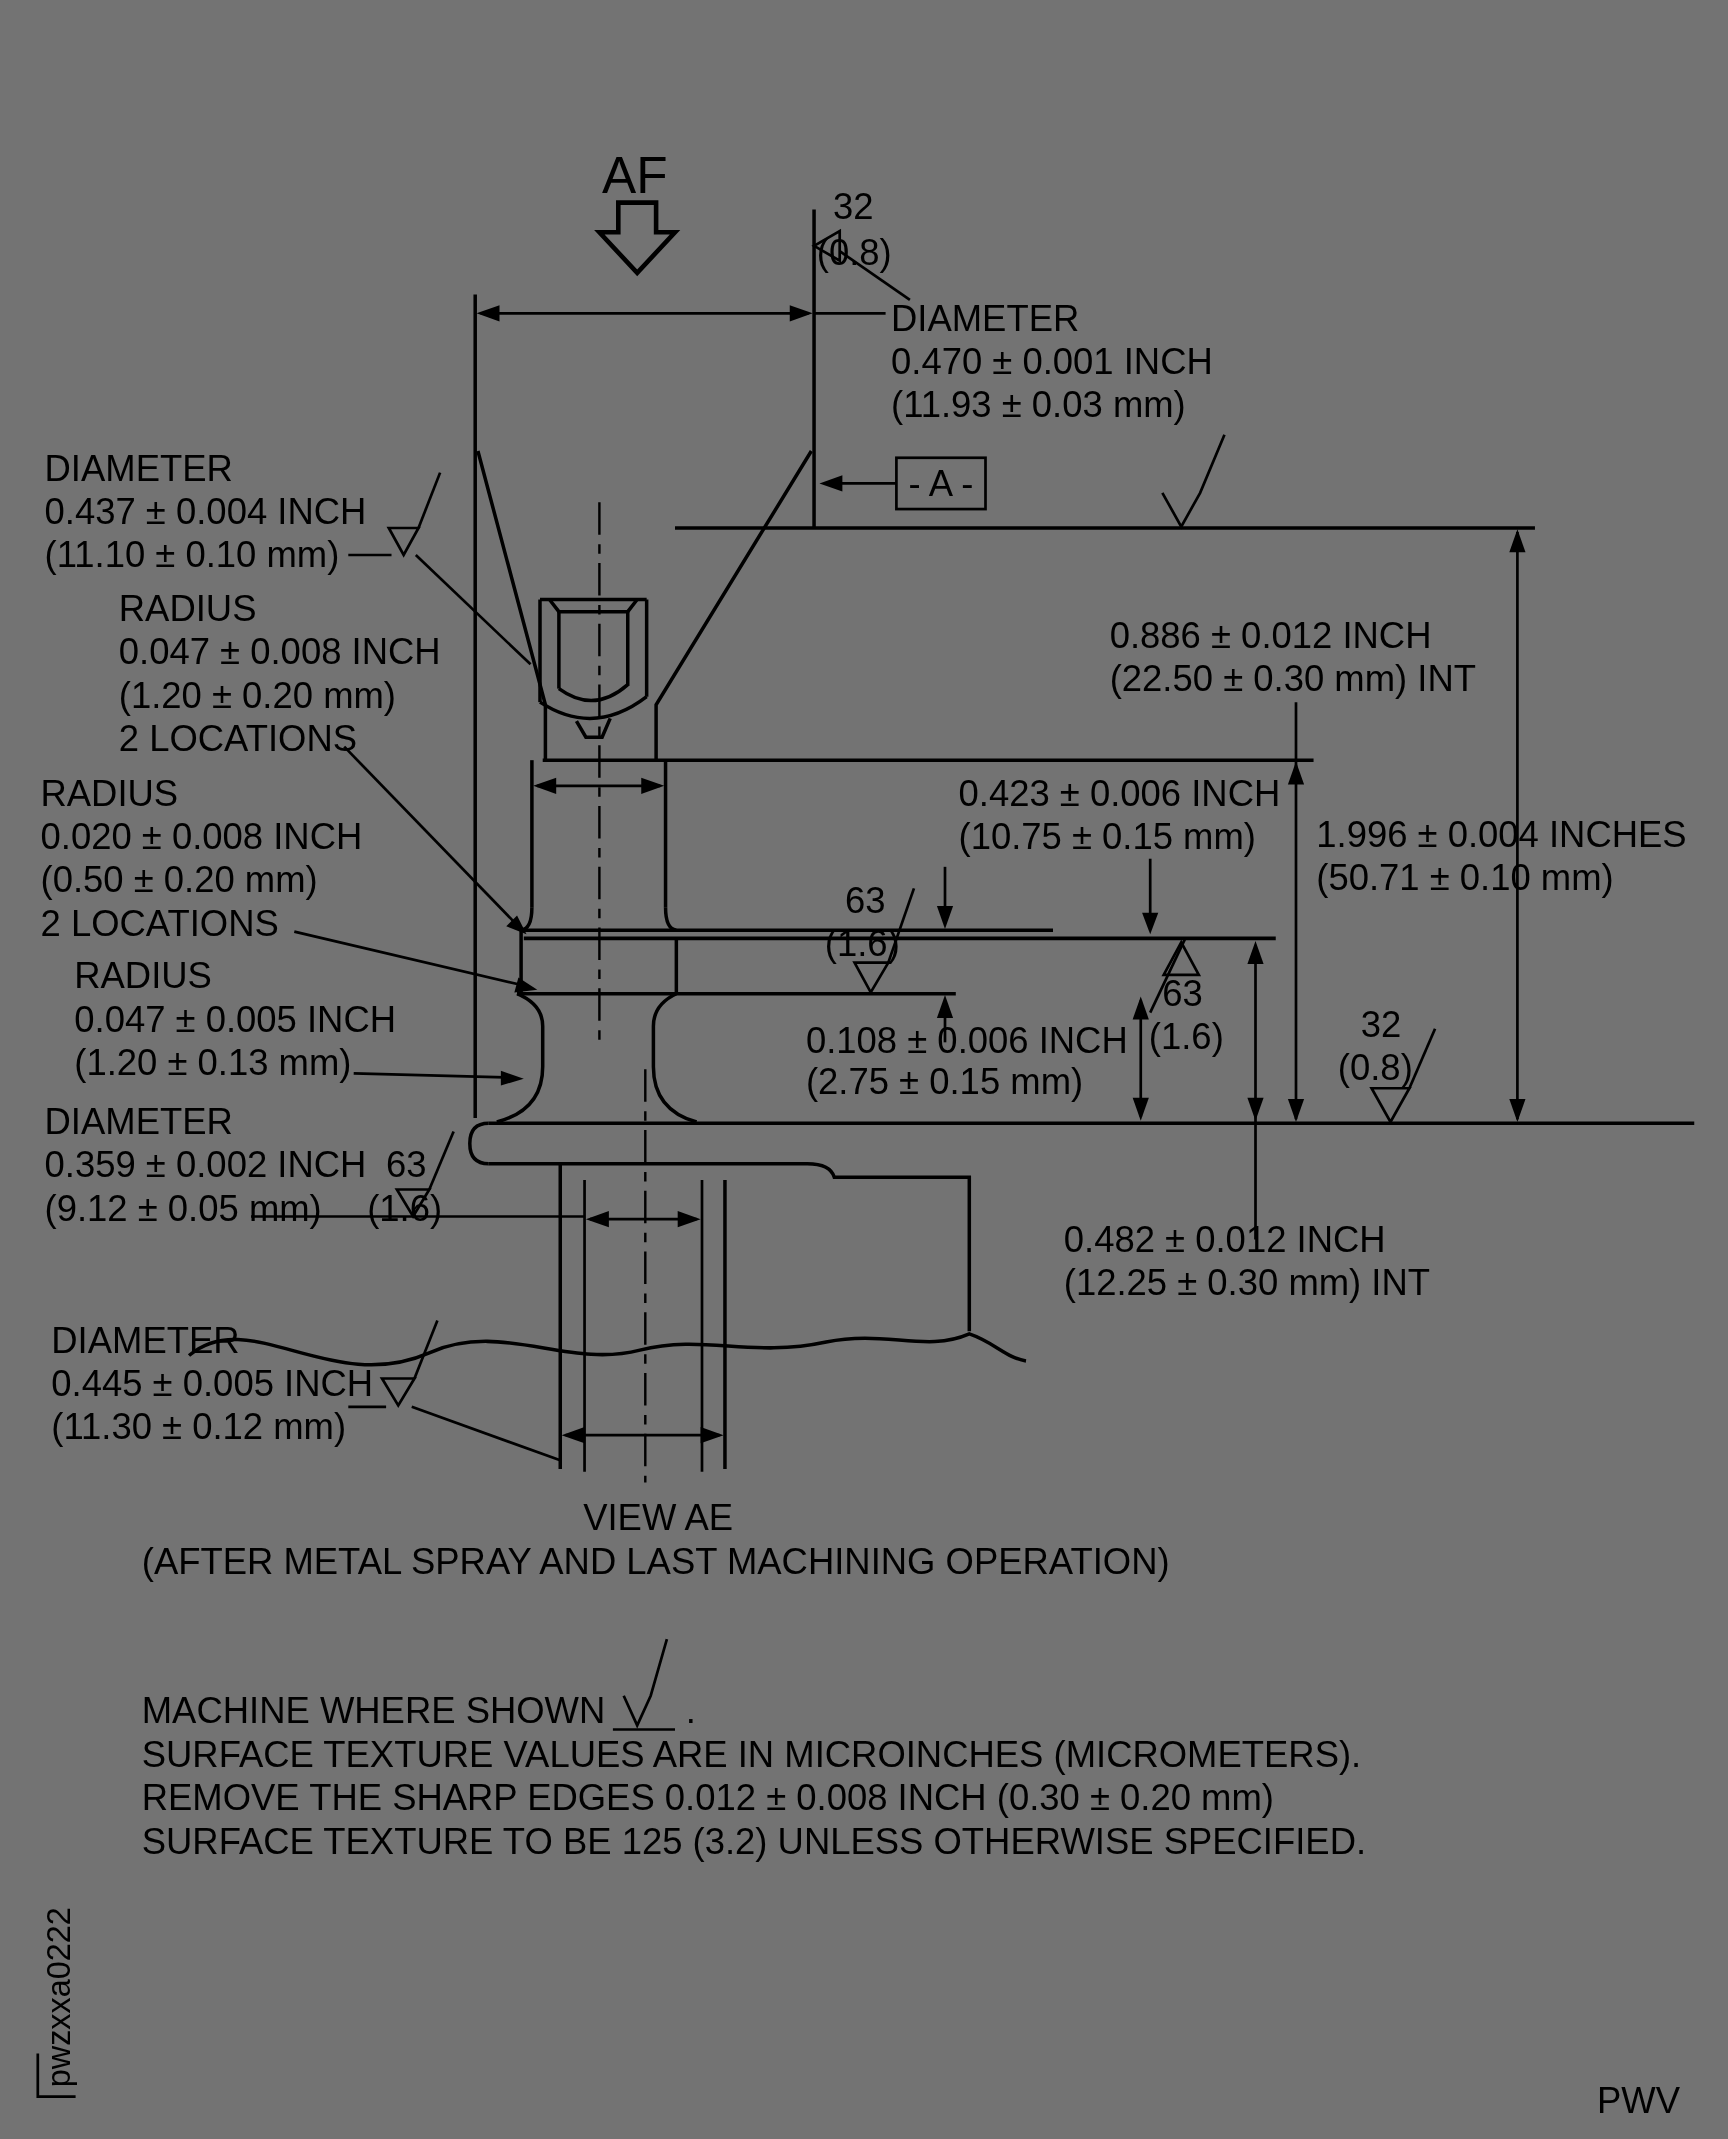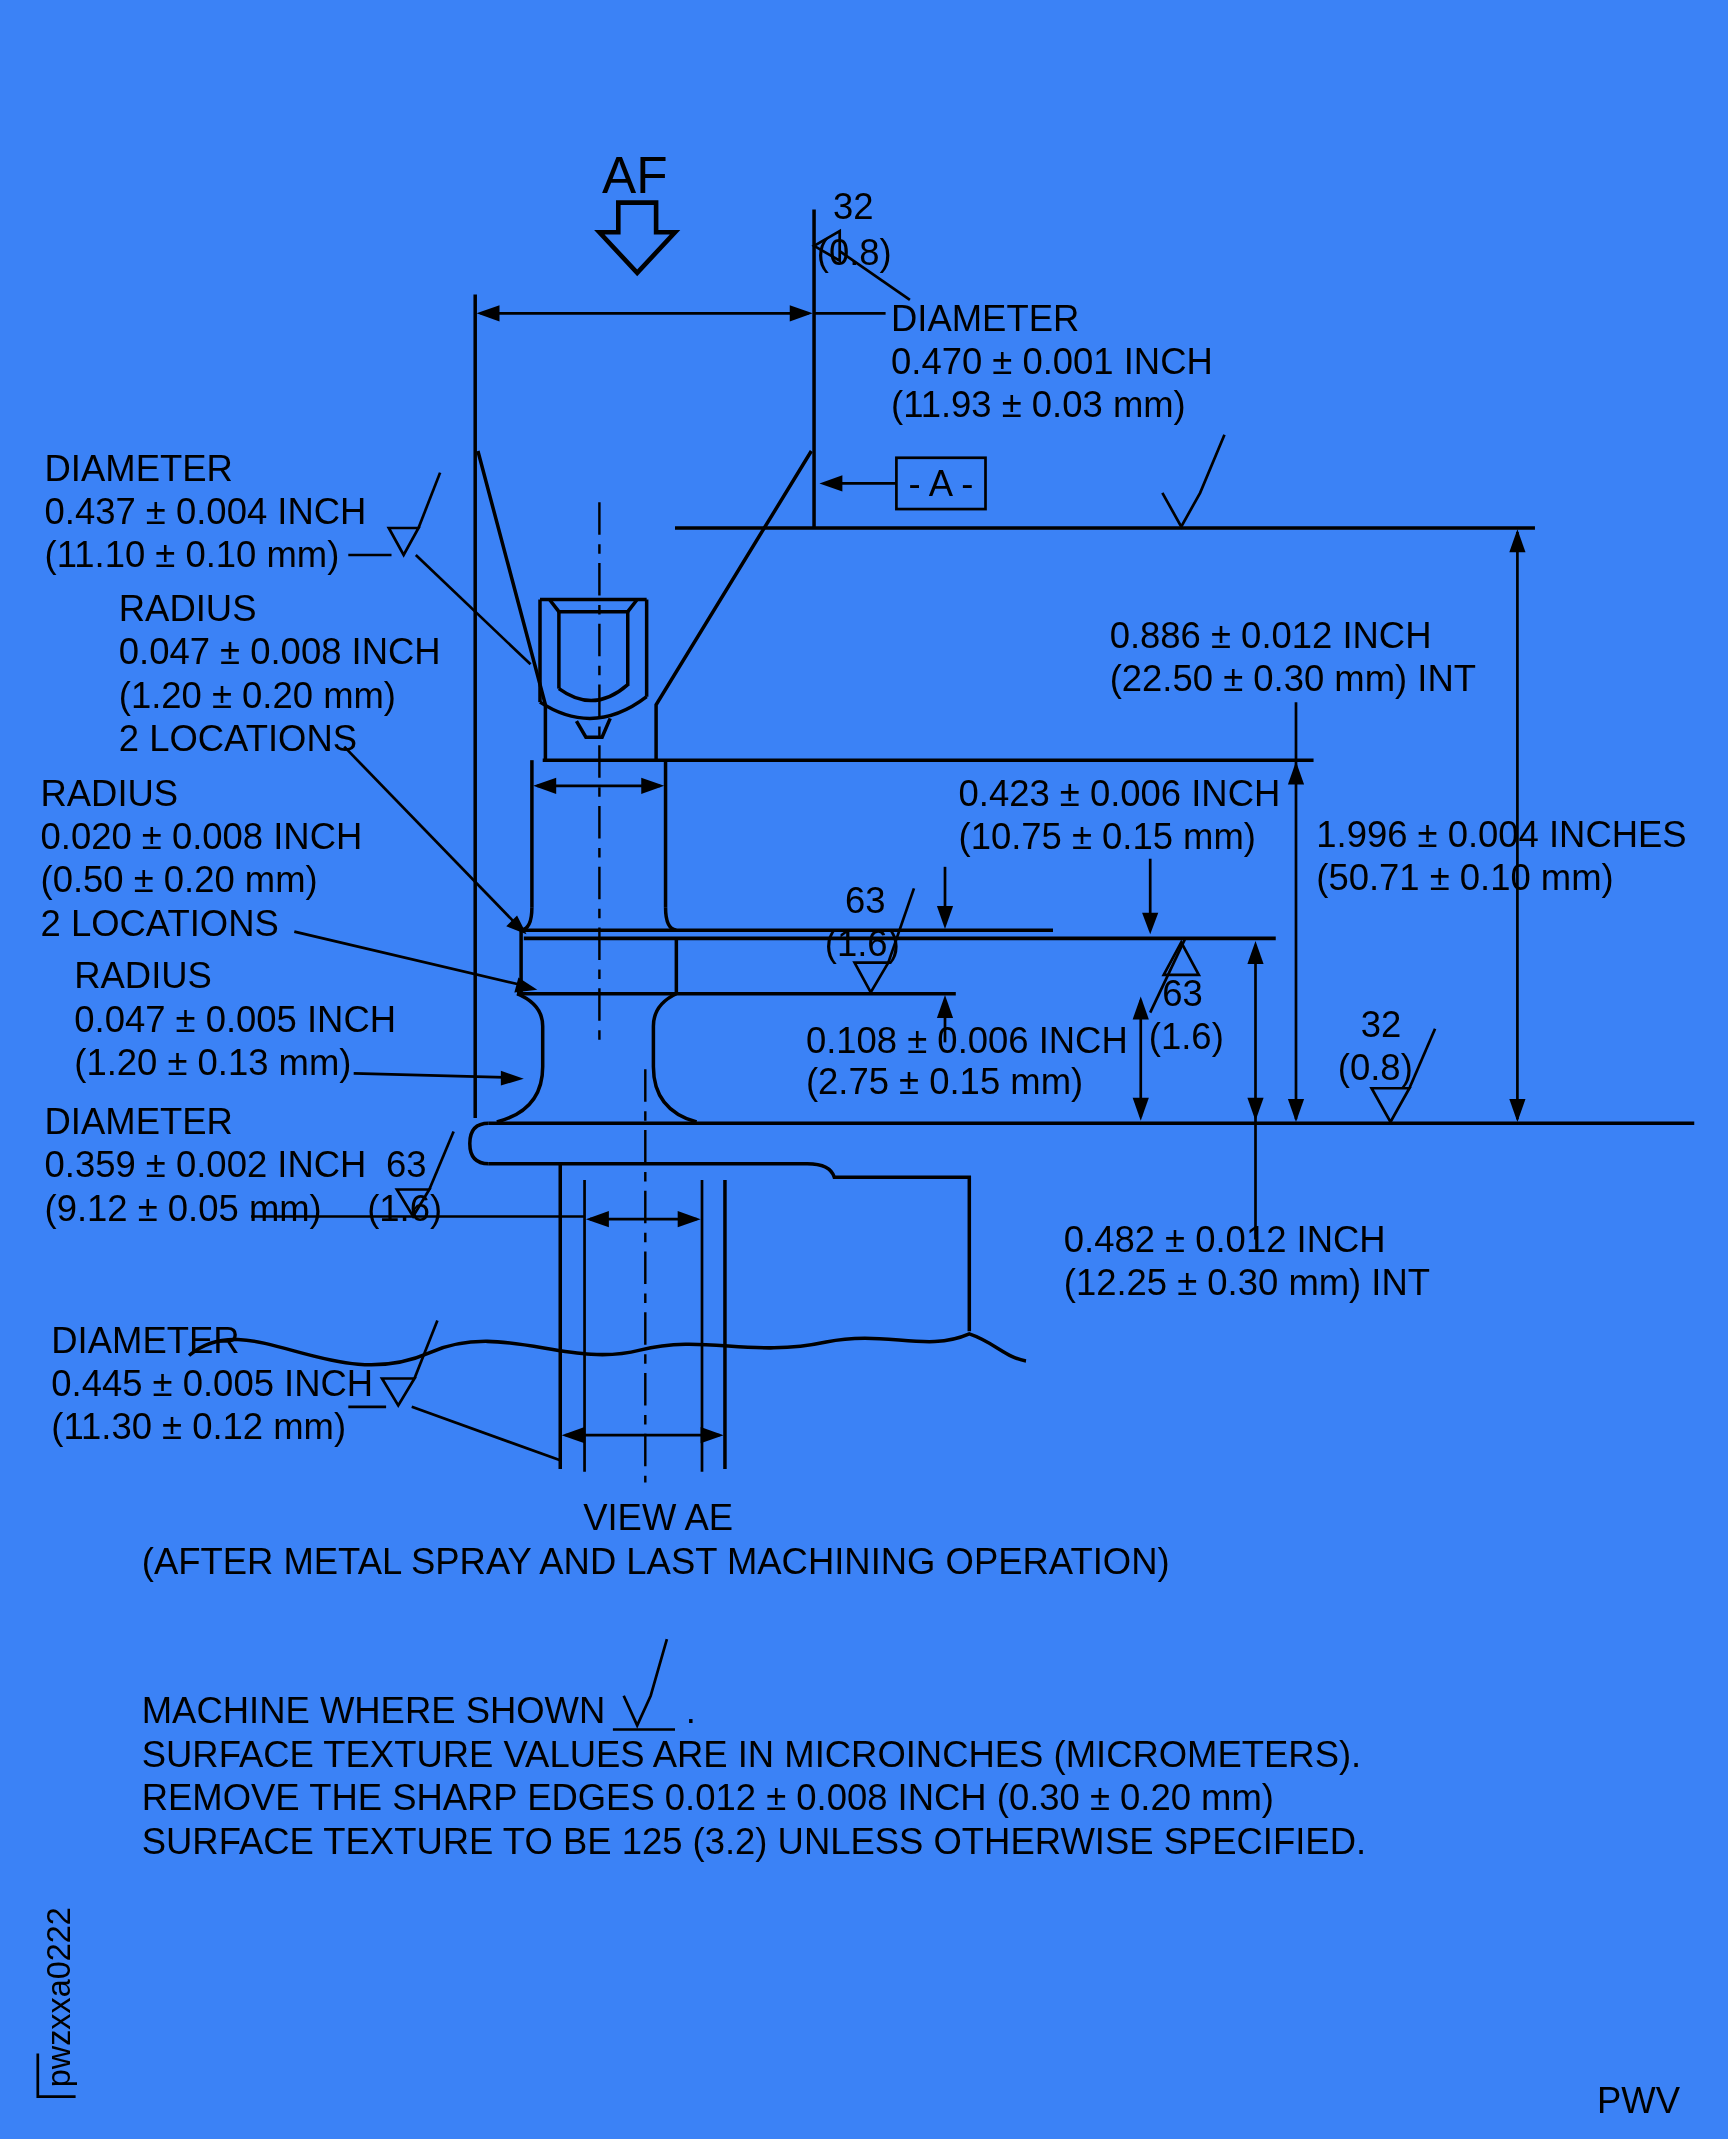--- a/index.html
+++ b/index.html
@@ -1,16 +1,16 @@
 <!DOCTYPE html>
 <html style="font-size:10.5px"><head>
 <meta charset="utf-8">
 <style>
   html,body{margin:0;padding:0;background:#ffffff;}
-  #page{position:relative;width:1728px;height:2140px;background:#3b82f6;overflow:hidden;}
+  #page{position:relative;width:1728px;height:2140px;background:#737373;overflow:hidden;}
   svg{position:absolute;left:0;top:0;}
   text{font-family:"Liberation Sans","DejaVu Sans",sans-serif;fill:#000000;}
   .lbl{font-size:27px;}
   .big{font-size:38px;}
   .sm{font-size:24px;}
   .ln{stroke:#000;stroke-width:2;fill:none;}
   .outline{stroke:#000;stroke-width:2.6;fill:none;}
   .thick{stroke:#000;stroke-width:3.4;fill:none;}
   .cl{stroke:#000;stroke-width:1.8;fill:none;stroke-dasharray:24 7 7 7;}
   .ah{fill:#000;stroke:none;}

